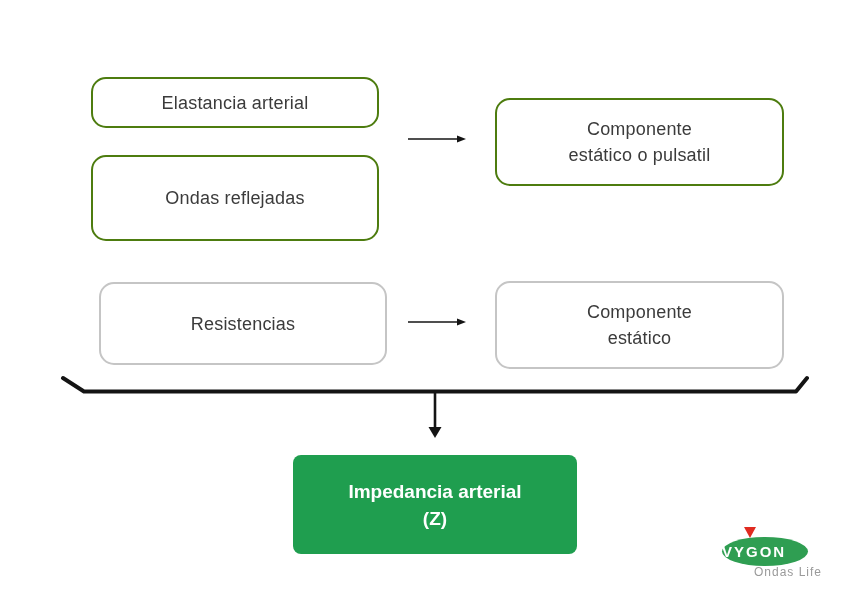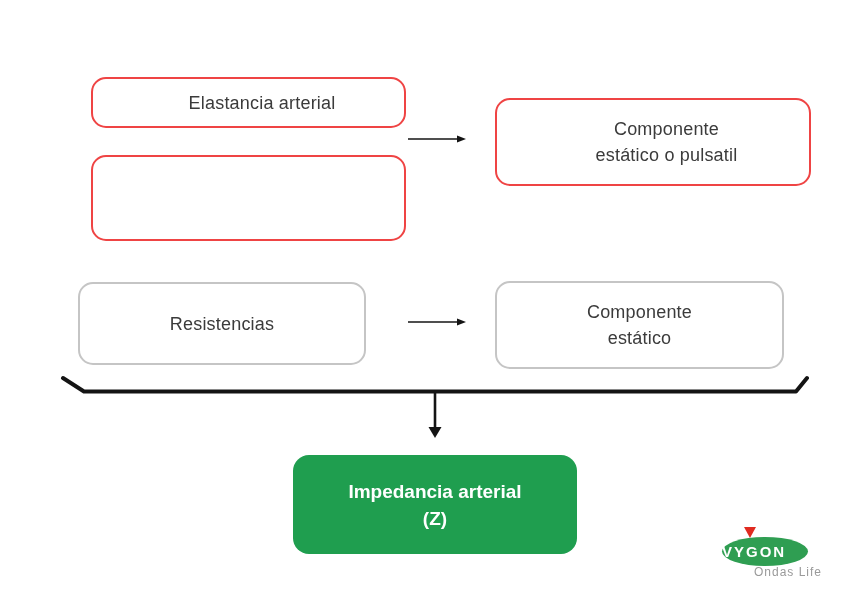--- a/index.html
+++ b/index.html
@@ -18,30 +18,30 @@
     align-items: center;
     justify-content: center;
     text-align: center;
     border-radius: 15px;
     background: #ffffff;
     color: #3b3b3b;
     font-size: 18px;
     line-height: 26px;
     letter-spacing: 0.2px;
   }
-  .box.green-outline { border: 2px solid #ef4444; padding-left: 27px; }
+  .box.green-outline { border: 2px solid #4d7c0f; }
   .box.gray-outline  { border: 2px solid #c5c5c5; }
   .box span { display: block; }
 
   .result-box {
     position: absolute;
     left: 293px; top: 455px;
     width: 284px; height: 99px;
     background: #1f9e4f;
-    border-radius: 16px;
+    border-radius: 8px;
     display: flex;
     flex-direction: column;
     align-items: center;
     justify-content: center;
     text-align: center;
     color: #ffffff;
     font-weight: bold;
     font-size: 19px;
     line-height: 27px;
   }
@@ -94,28 +94,29 @@
 </head>
 <body>
 
 <div class="canvas">
 
   <div class="box green-outline" style="left:91px; top:77px; width:284px; height:47px;">
     <span>Elastancia arterial</span>
   </div>
 
   <div class="box green-outline" style="left:91px; top:155px; width:284px; height:82px;">
+    <span>Ondas reflejadas</span>
   </div>
 
   <div class="box green-outline" style="left:495px; top:98px; width:285px; height:84px;">
     <span>Componente</span>
     <span>estático o pulsatil</span>
   </div>
 
-  <div class="box gray-outline" style="left:78px; top:282px; width:284px; height:79px;">
+  <div class="box gray-outline" style="left:99px; top:282px; width:284px; height:79px;">
     <span>Resistencias</span>
   </div>
 
   <div class="box gray-outline" style="left:495px; top:281px; width:285px; height:84px;">
     <span>Componente</span>
     <span>estático</span>
   </div>
 
   <svg class="overlay" viewBox="0 0 842 596" aria-hidden="true">
 

